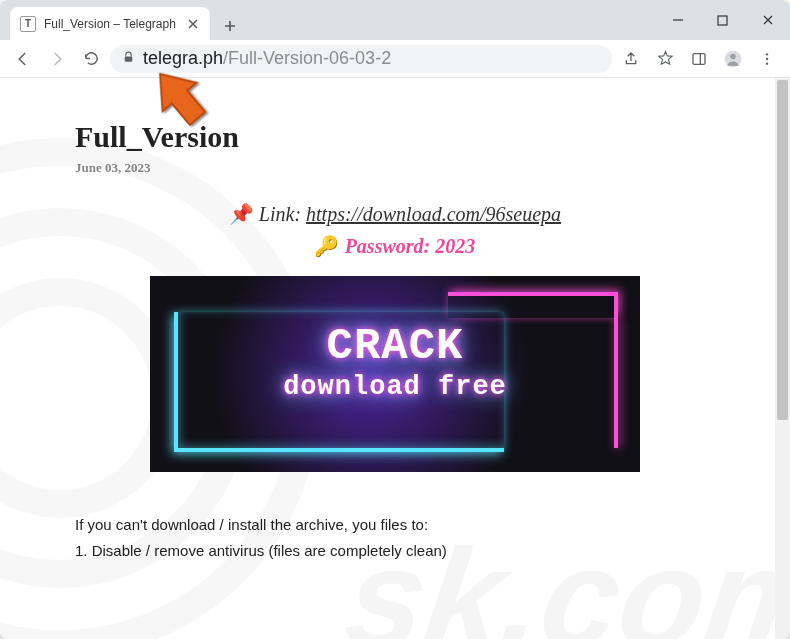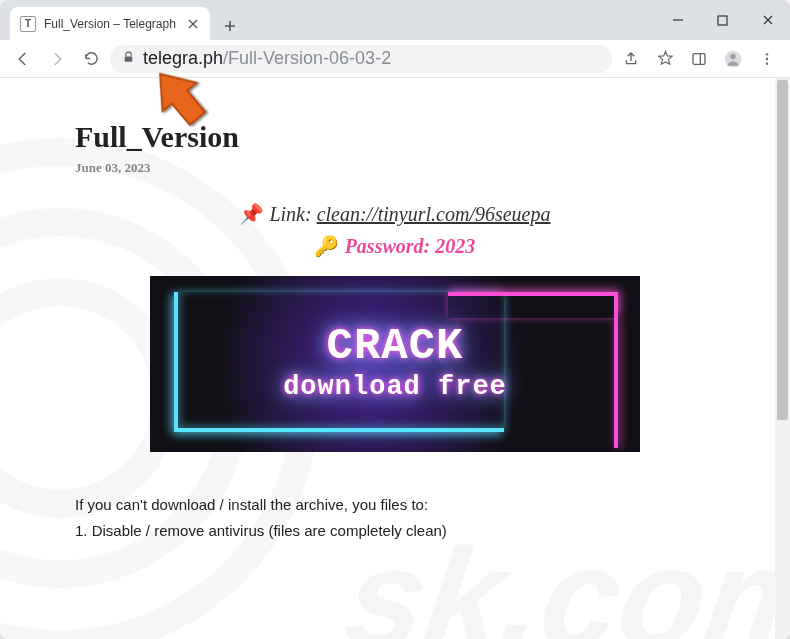--- a/index.html
+++ b/index.html
@@ -109,21 +109,21 @@
   .lead .thumbtack-icon { font-style: normal; }
   .lead a { color: #333; text-decoration: underline; }
   .pwd {
     text-align: center; font-weight: 700; font-style: italic;
     font-size: 20px; margin-bottom: 18px; color: #ec4899;
   }
   .pwd .key-icon { font-style: normal; font-weight: 400; }
 
   
   .banner {
-    width: 490px; height: 176px;
+    width: 490px; height: 196px;
     margin: 0 auto 40px auto;
     background: #111016;
     position: relative;
     overflow: hidden;
   }
   .banner::before {
     content:""; position:absolute; inset:0;
     background: radial-gradient(circle at 45% 50%, rgba(86,38,173,.9), rgba(17,16,22,0) 55%);
   }
   .neon-frame-pink, .neon-frame-blue, .neon-frame-pink2 {
@@ -303,21 +303,21 @@
       <div class="c3"></div>
   </div>
 
   <div class="article">
     <h1>Full_Version</h1>
     <div class="date">June 03, 2023</div>
 
     <div class="lead">
       <span class="thumbtack-icon">📌</span>
       <span>Link:</span>
-      <a>clean://tinyurl.com/96seuepa</a>
+      <a>https://download.com/96seuepa</a>
     </div>
     <div class="pwd">
       <span class="key-icon">🔑</span>
       <span>Password:</span>
       <span>2023</span>
     </div>
 
     <div class="banner">
       <div class="neon-frame-blue"></div>
       <div class="neon-frame-pink"></div>

